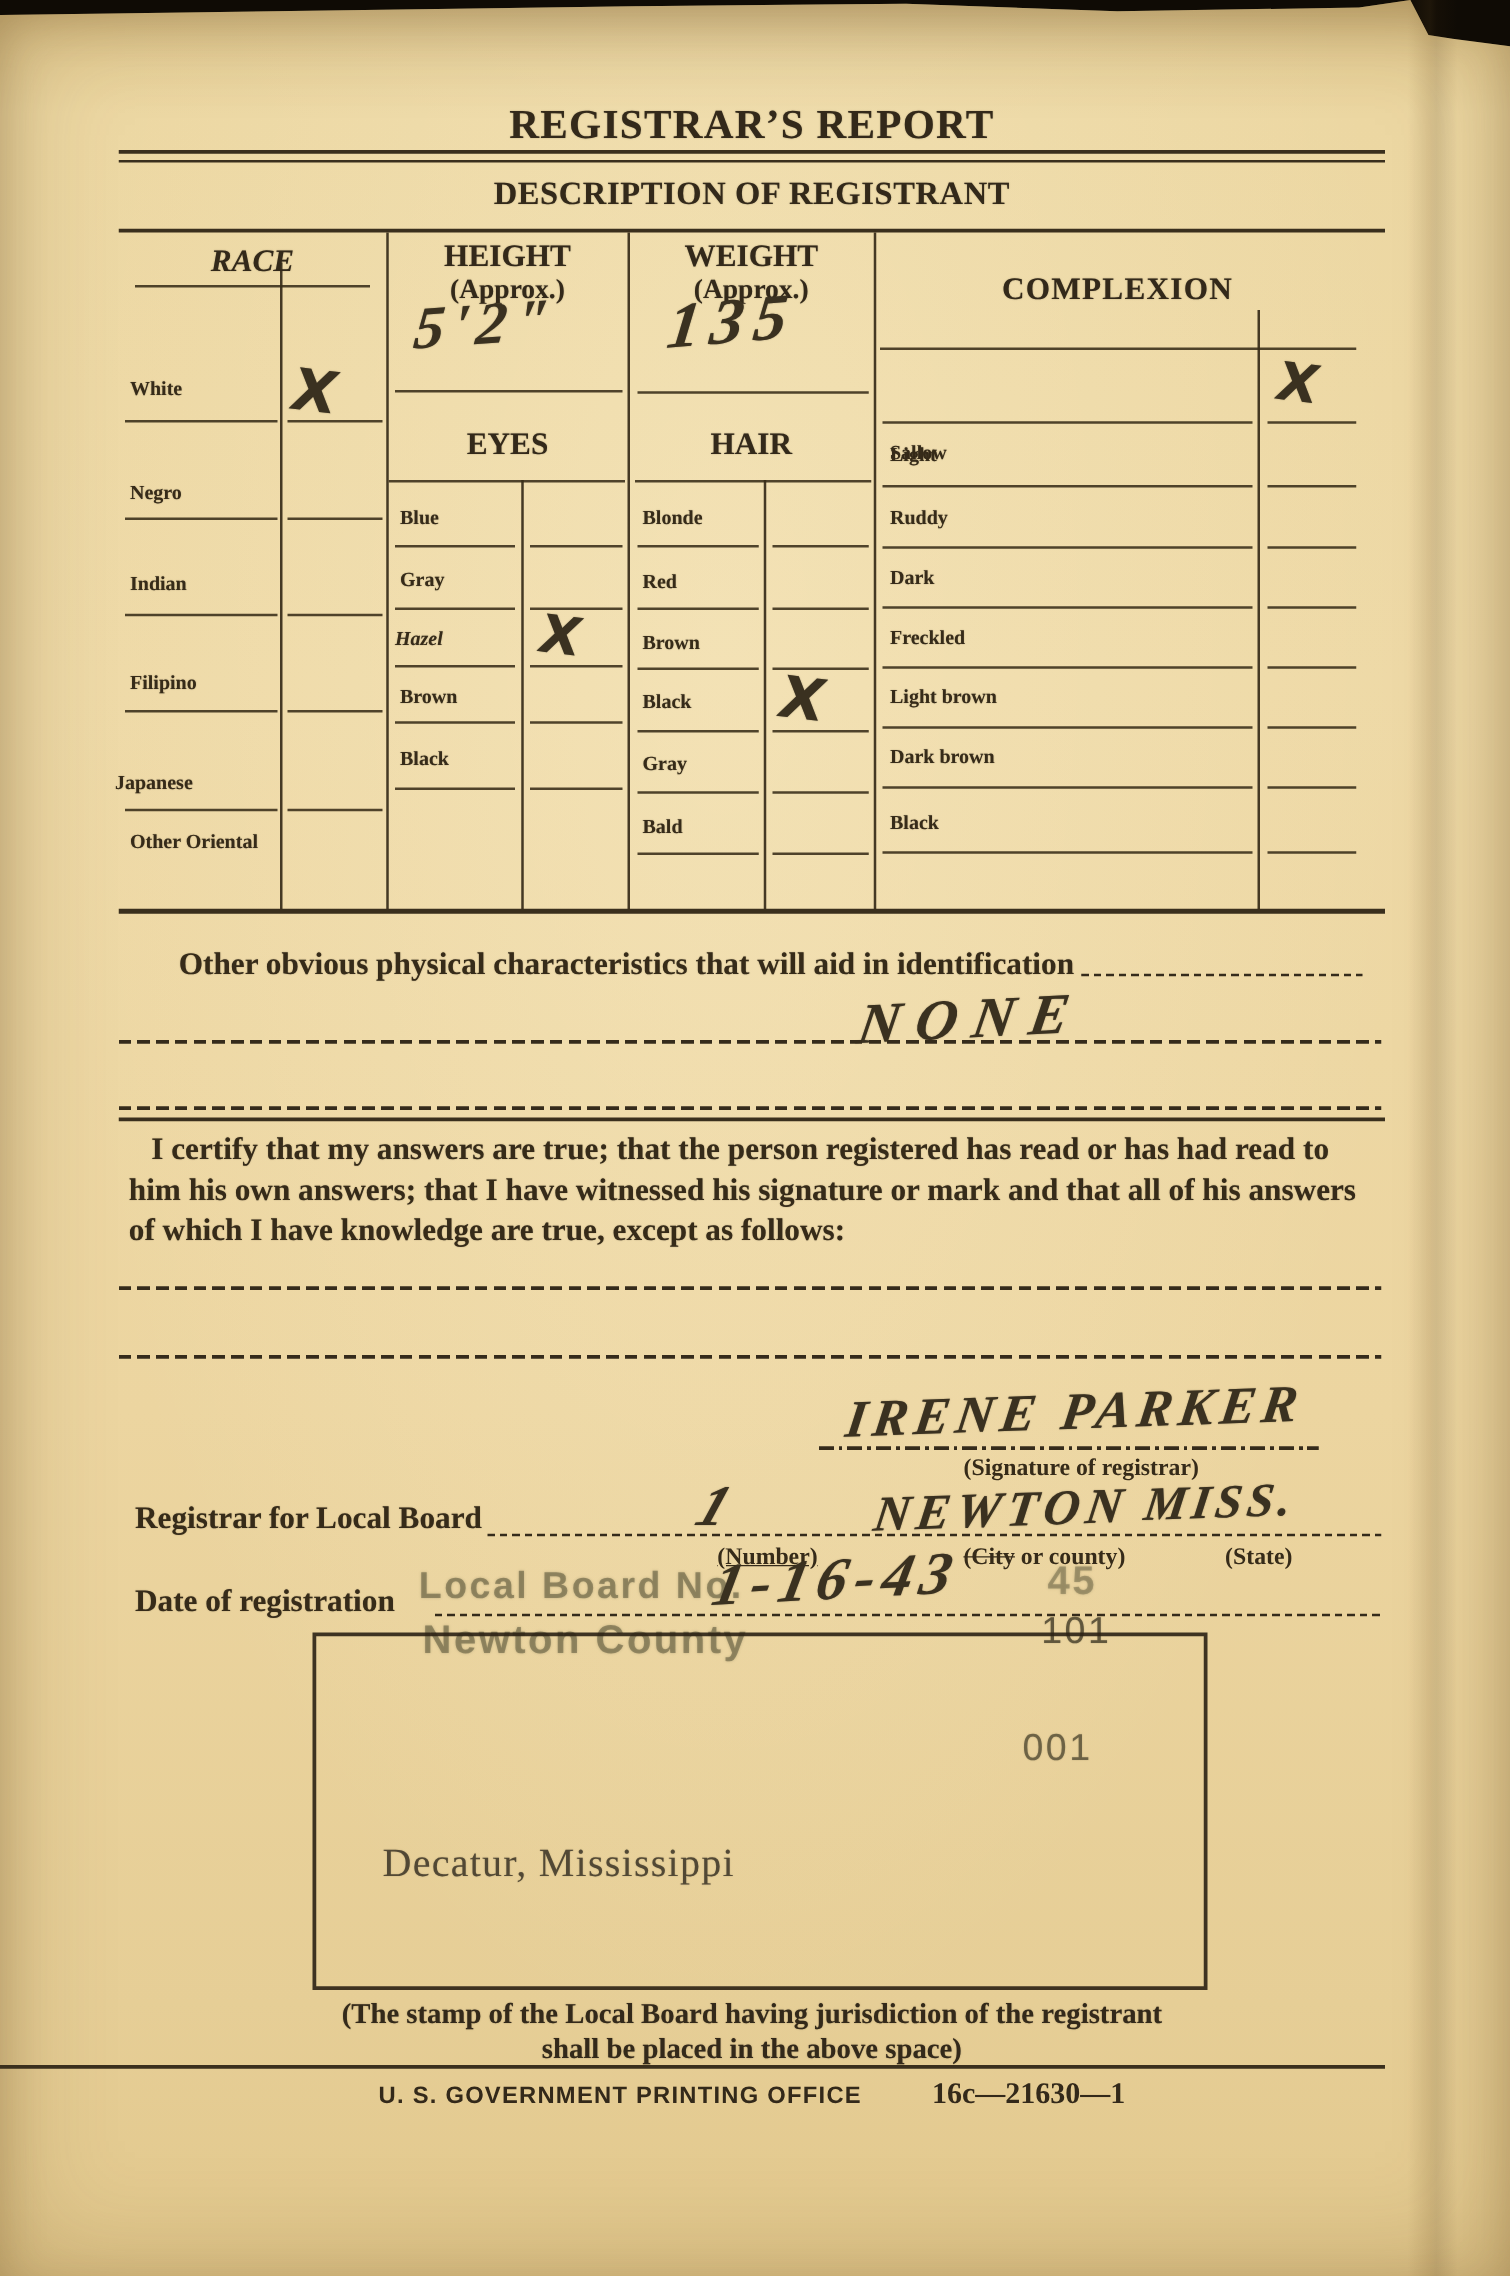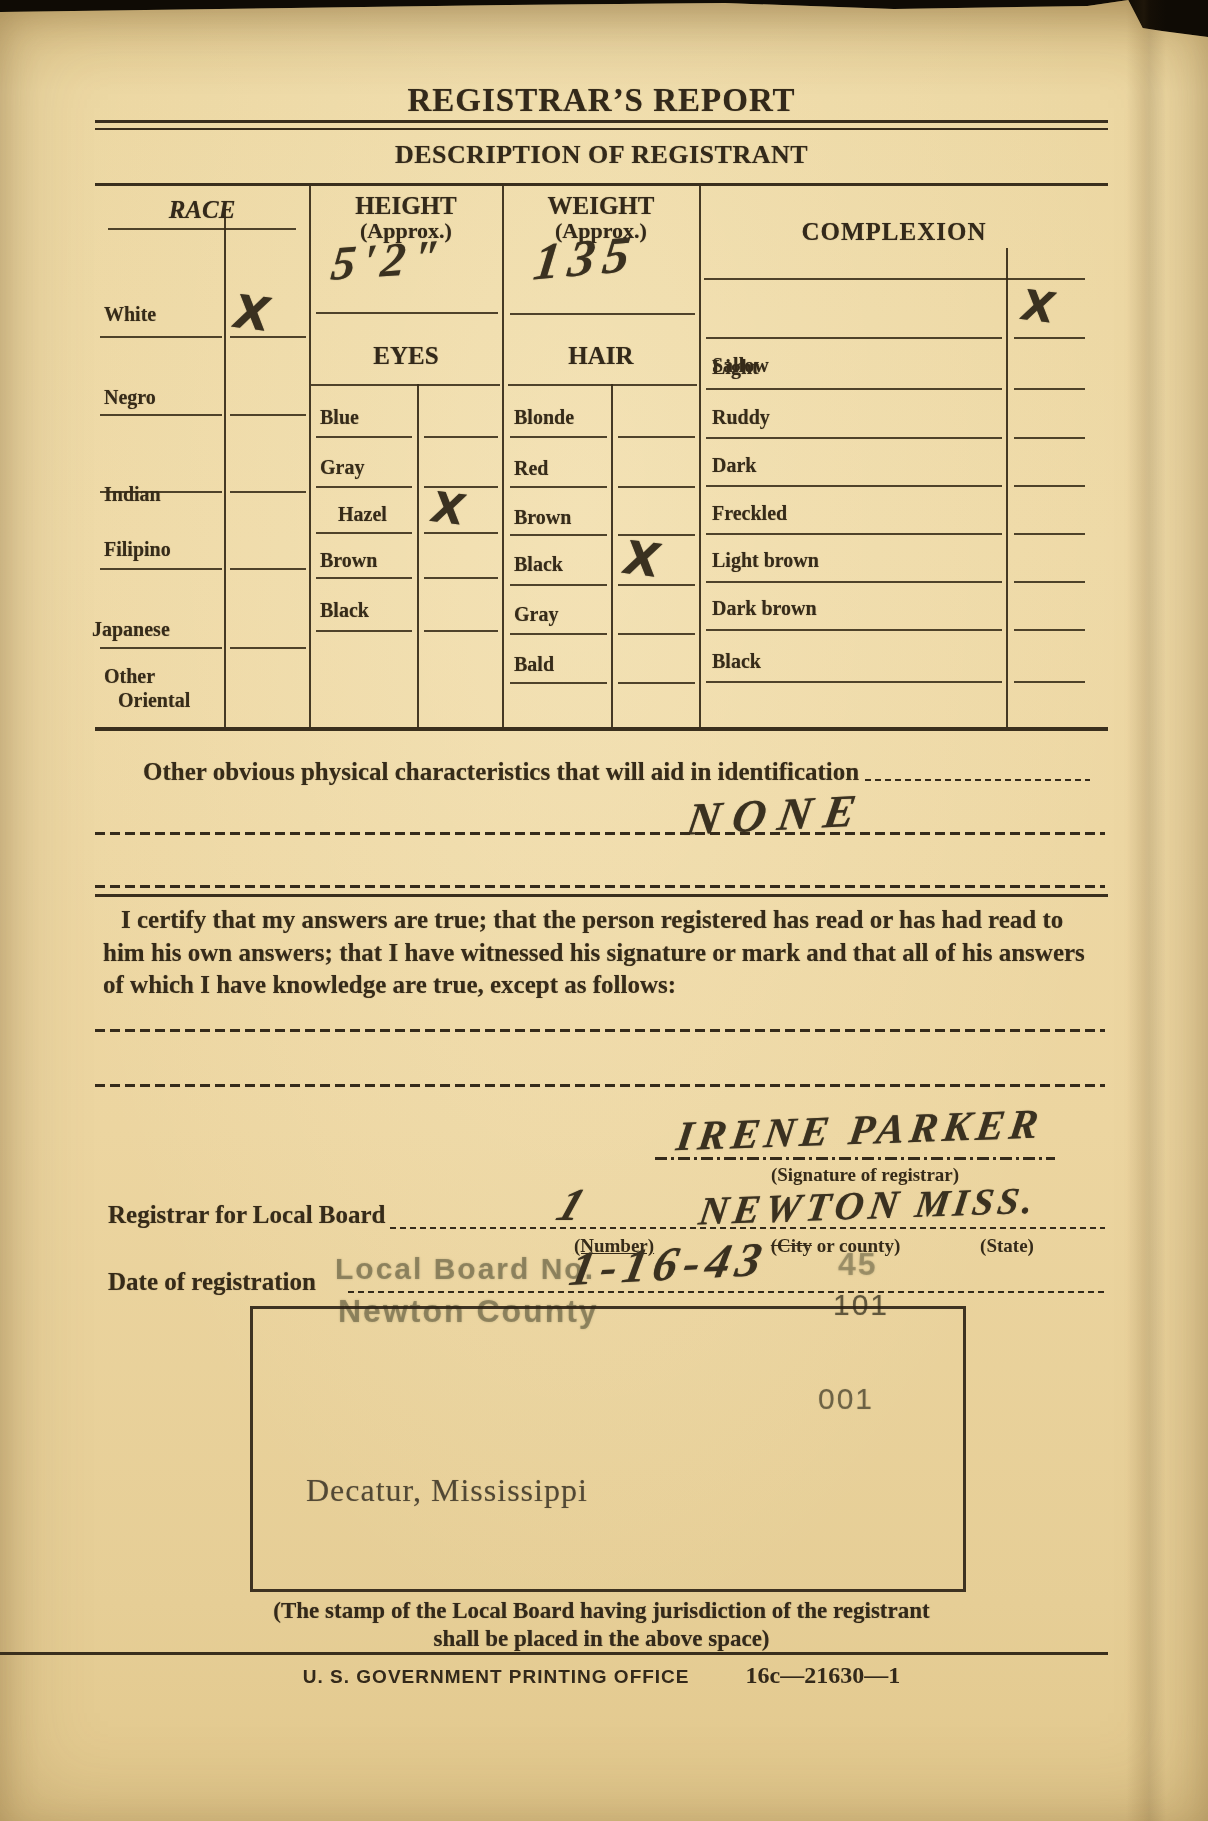--- a/index.html
+++ b/index.html
@@ -5,21 +5,21 @@
   html,body{margin:0;padding:0;}
   body{width:1208px;height:1821px;background:#0f0b05;position:relative;overflow:hidden;
        font-family:"Liberation Serif", serif;}
   #paper{position:absolute;left:0;top:0;width:1208px;height:1821px;
     background:
       radial-gradient(ellipse at 48% 28%, rgba(255,246,216,0.30), rgba(255,246,216,0) 62%),
       linear-gradient(180deg,#dfc68c 0,#ecd7a2 5%,#eed9a6 30%,#ecd5a0 62%,#e6ce96 88%,#e2c88d 100%);
     clip-path:polygon(0 12px,18% 9px,42% 5px,60% 3px,74% 9px,90% 6px,93.4% 0,94.6% 28px,96.2% 31px,100% 37px,100% 100%,0 100%);
     box-shadow:inset 0 0 90px rgba(110,80,30,0.30), inset 0 16px 36px rgba(90,60,20,0.25);}
   .crease{position:absolute;top:0;height:100%;pointer-events:none;}
-  .lbl{position:absolute;color:#362b19;font-weight:700;font-size:20px;white-space:nowrap;
+  .lbl{position:absolute;color:#362b19;font-weight:700;font-size:16px;white-space:nowrap;
        text-shadow:0 0 1px rgba(54,43,25,0.45);}
   .hdr{position:absolute;color:#33291a;font-weight:700;text-align:center;
        text-shadow:0 0 1px rgba(54,43,25,0.5);white-space:nowrap;}
   .rule{position:absolute;background:#3a2f1d;}
   .ul{position:absolute;height:2px;background:rgba(56,44,24,0.88);}
   .vline{position:absolute;width:2px;background:rgba(50,39,21,0.9);}
   .dashline{position:absolute;height:3px;
     background:repeating-linear-gradient(90deg,#352b1b 0 10px,rgba(0,0,0,0) 10px 15px);}
   .dotlead{position:absolute;height:2px;
     background:repeating-linear-gradient(90deg,#352b1b 0 6px,rgba(0,0,0,0) 6px 10px);}
@@ -63,21 +63,21 @@
 
 <div class="lbl" style="left:104px;top:303px;">White</div>
 <div class="ul" style="left:100px;top:336px;width:122px;"></div>
 <div class="ul" style="left:230px;top:336px;width:76px;"></div>
 <span class="xmark" style="left:234px;top:286px;font-size:46px;">X</span>
 
 <div class="lbl" style="left:104px;top:386px;">Negro</div>
 <div class="ul" style="left:100px;top:414px;width:122px;"></div>
 <div class="ul" style="left:230px;top:414px;width:76px;"></div>
 
-<div class="lbl" style="left:104px;top:483px;">Indian</div>
+<div class="lbl" style="left:104px;top:459px;">Indian</div>
 <div class="ul" style="left:100px;top:491px;width:122px;"></div>
 <div class="ul" style="left:230px;top:491px;width:76px;"></div>
 
 <div class="lbl" style="left:104px;top:538px;">Filipino</div>
 <div class="ul" style="left:100px;top:568px;width:122px;"></div>
 <div class="ul" style="left:230px;top:568px;width:76px;"></div>
 
 <div class="lbl" style="left:92px;top:618px;">Japanese</div>
 <div class="ul" style="left:100px;top:647px;width:122px;"></div>
 <div class="ul" style="left:230px;top:647px;width:76px;"></div>
@@ -93,21 +93,21 @@
 <div class="ul" style="left:311px;top:384px;width:189px;"></div>
 
 <div class="lbl" style="left:320px;top:406px;">Blue</div>
 <div class="ul" style="left:316px;top:436px;width:96px;"></div>
 <div class="ul" style="left:424px;top:436px;width:74px;"></div>
 
 <div class="lbl" style="left:320px;top:456px;">Gray</div>
 <div class="ul" style="left:316px;top:486px;width:96px;"></div>
 <div class="ul" style="left:424px;top:486px;width:74px;"></div>
 
-<div class="lbl" style="left:338px;top:503px;">Hazel</div>
+<div class="lbl" style="left:316px;top:503px;font-style:italic;">Hazel</div>
 <div class="ul" style="left:316px;top:532px;width:96px;"></div>
 <div class="ul" style="left:424px;top:532px;width:74px;"></div>
 <span class="xmark" style="left:432px;top:484px;">X</span>
 
 <div class="lbl" style="left:320px;top:549px;">Brown</div>
 <div class="ul" style="left:316px;top:577px;width:96px;"></div>
 <div class="ul" style="left:424px;top:577px;width:74px;"></div>
 
 <div class="lbl" style="left:320px;top:599px;">Black</div>
 <div class="ul" style="left:316px;top:630px;width:96px;"></div>

